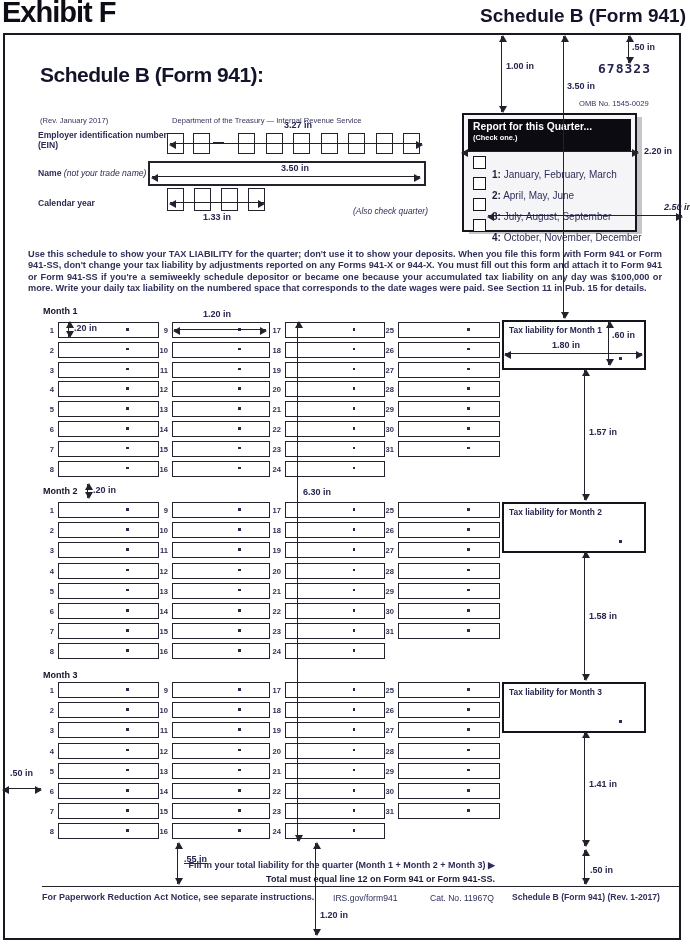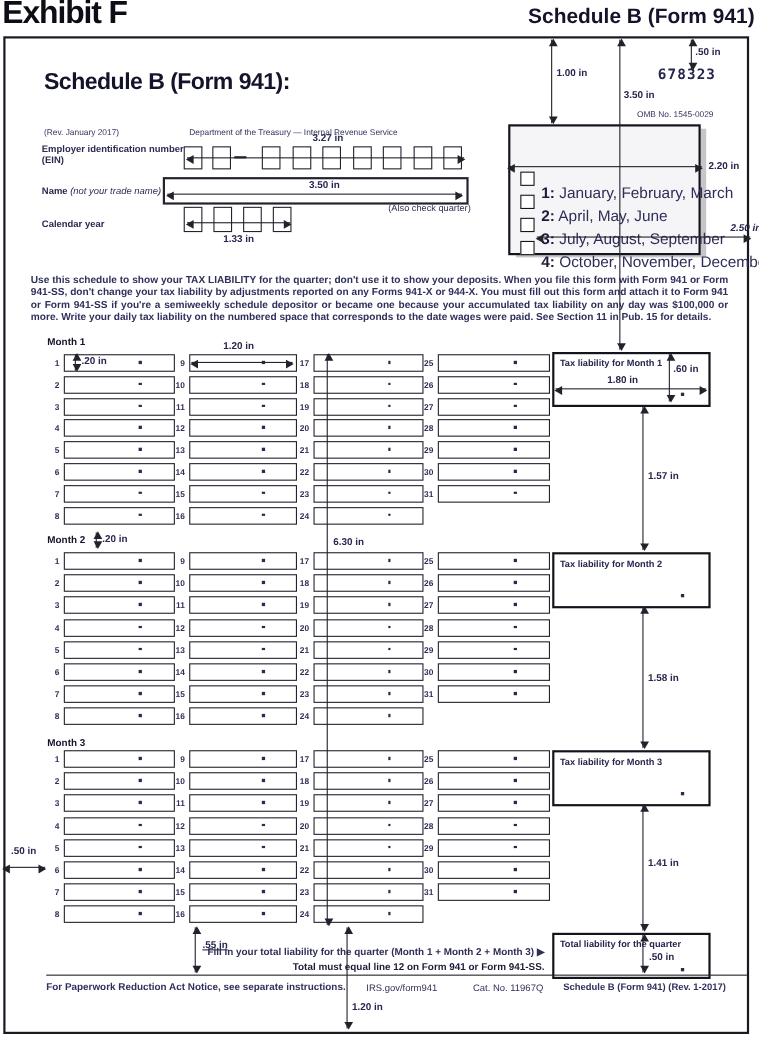--- a/index.html
+++ b/index.html
@@ -23,21 +23,21 @@
   .namebox{left:148px;top:161px;width:274px;height:21px;border:2px solid #23232e;background:#fff;}
   
   .qbox{left:462px;top:113px;width:171px;height:115px;border:2.5px solid #14141c;background:#f5f5f8;
         box-shadow:6px 3px 0 -1px #c6c6ca;}
   .qhead{position:absolute;left:4px;top:4px;right:4px;height:28px;background:#0b0b11;color:#fff;padding:2px 5px;}
   .qhead .qt{font-size:10.3px;font-weight:bold;}
   .qhead .qs{font-size:7.4px;font-weight:bold;margin-top:1px;}
   #q-options{position:absolute;left:9px;top:41px;right:2px;display:flex;flex-direction:column;gap:8px;}
   .qrow{display:flex;align-items:center;gap:6px;height:13px;}
   .qcheck{width:11px;height:11px;border:1.8px solid #14141c;background:#fff;flex:0 0 auto;}
-  .qlabel{font-size:14px;color:#2e2e58;white-space:nowrap;margin-top:24px;}
+  .qlabel{font-size:10px;color:#2e2e58;white-space:nowrap;margin-top:24px;}
   .qlabel b{color:#1c1c3a;}
   
   .instr{left:28px;top:249px;width:634px;font-size:9.2px;font-weight:bold;line-height:11.4px;
          color:#30305c;text-align:justify;}
   
   .mlabel{position:absolute;font-size:9px;font-weight:bold;color:#13132a;}
   .dnum{position:absolute;font-size:7.6px;font-weight:bold;color:#2e2e58;text-align:right;width:18px;}
   .dbox{position:absolute;height:14px;border:1.9px solid #23232e;background:#fff;}
   .dot{position:absolute;left:68%;top:5px;width:2.6px;height:2.6px;background:#2a2a4e;}
   
@@ -74,41 +74,45 @@
   <div class="abs ftitle">Schedule B (Form 941):</div>
   <div class="abs tiny" style="left:40px;top:116px;">(Rev. January 2017)</div>
   <div class="abs tiny" style="left:172px;top:116px;">Department of the Treasury — Internal Revenue Service</div>
   <div class="abs code">678323</div>
   <div class="abs tiny omb">OMB No. 1545-0029</div>
 
   <div class="abs lab" style="left:38px;top:130px;">Employer identification number</div>
   <div class="abs lab" style="left:38px;top:140px;">(EIN)</div>
   <div class="abs lab" style="left:38px;top:168px;"><span>Name</span> <i style="font-weight:normal;">(not your trade name)</i></div>
   <div class="abs lab" style="left:38px;top:198px;">Calendar year</div>
-  <div class="abs" style="left:353px;top:184px;font-size:8.4px;">(Also check quarter)</div>
+  <div class="abs" style="left:353px;top:206px;font-size:8.4px;font-style:italic;">(Also check quarter)</div>
 
   <div class="abs eindash"></div>
   <div class="abs namebox"></div>
   <div id="field-boxes">
       <div class="fbox" style="left: 167px; top: 133px;"></div>
       <div class="fbox" style="left: 193px; top: 133px;"></div>
       <div class="fbox" style="left: 238px; top: 133px;"></div>
       <div class="fbox" style="left: 266px; top: 133px;"></div>
       <div class="fbox" style="left: 293px; top: 133px;"></div>
       <div class="fbox" style="left: 321px; top: 133px;"></div>
       <div class="fbox" style="left: 348px; top: 133px;"></div>
       <div class="fbox" style="left: 376px; top: 133px;"></div>
       <div class="fbox" style="left: 403px; top: 133px;"></div>
       <div class="fbox" style="left: 167px; top: 188px; height: 21px;"></div>
       <div class="fbox" style="left: 194px; top: 188px; height: 21px;"></div>
       <div class="fbox" style="left: 221px; top: 188px; height: 21px;"></div>
       <div class="fbox" style="left: 248px; top: 188px; height: 21px;"></div>
     </div>
 
   <div class="abs qbox">
+    <div class="qhead">
+      <div class="qt">Report for this Quarter...</div>
+      <div class="qs">(Check one.)</div>
+    </div>
     <div id="q-options">
         <div class="qrow">
           <div class="qcheck"></div>
           <div class="qlabel"><b>1:</b> January, February, March</div>
         </div>
         <div class="qrow">
           <div class="qcheck"></div>
           <div class="qlabel"><b>2:</b> April, May, June</div>
         </div>
         <div class="qrow">
@@ -506,24 +510,20 @@
     <div class="taxlabel">Tax liability for Month 1</div>
     <span class="taxdot"></span>
   </div>
   <div class="taxbox" style="top:502px;height:47px;">
     <div class="taxlabel">Tax liability for Month 2</div>
     <span class="taxdot"></span>
   </div>
   <div class="taxbox" style="top:682px;height:47px;">
     <div class="taxlabel">Tax liability for Month 3</div>
     <span class="taxdot"></span>
-  </div>
-  <div class="taxbox" style="top:848px;height:38px;">
-    <div class="taxlabel">Total liability for the quarter</div>
-    <span class="taxdot" style="bottom:5px;"></span>
   </div>
 
   <div class="totline" style="right:195px;top:860px;">Fill in your total liability for the quarter (Month 1 + Month 2 + Month 3) ▶</div>
   <div class="totline" style="right:195px;top:874px;color:#1c1c3a;">Total must equal line 12 on Form 941 or Form 941-SS.</div>
   <div class="frule"></div>
   <div class="foot b" style="left:42px;top:892px;font-size:9px;">For Paperwork Reduction Act Notice, see separate instructions.</div>
   <div class="foot" style="left:333px;top:893px;">IRS.gov/form941</div>
   <div class="foot" style="left:430px;top:893px;text-align:center;">Cat. No. 11967Q</div>
   <div class="foot b" style="left:512px;top:892px;">Schedule B (Form 941) (Rev. 1-2017)</div>
 

